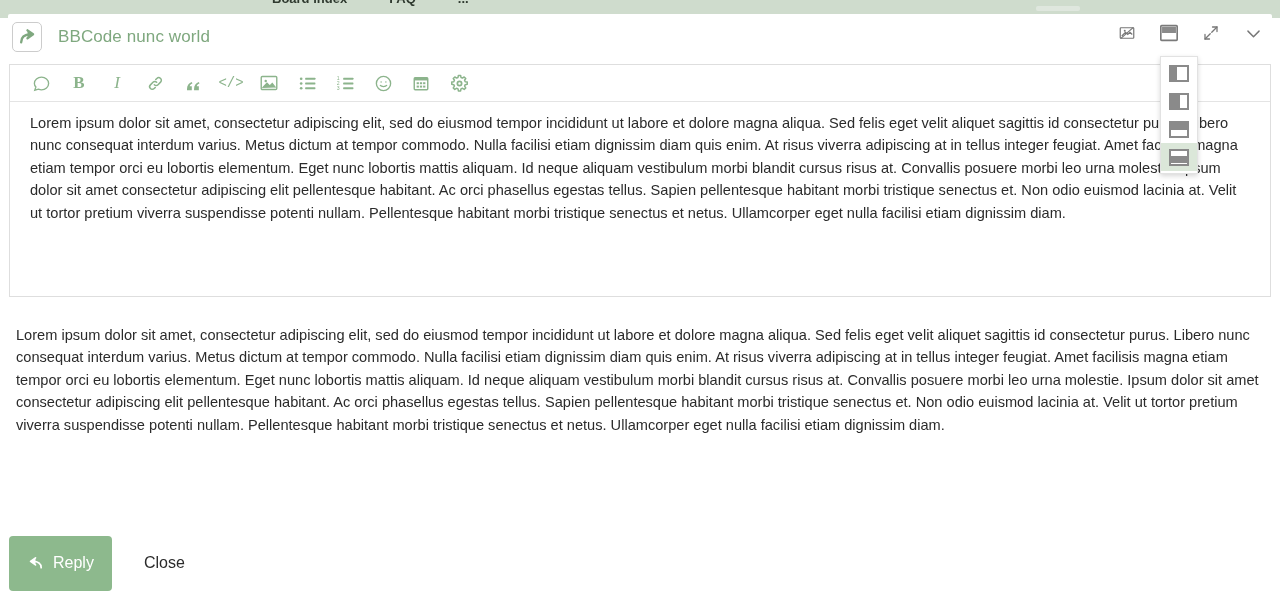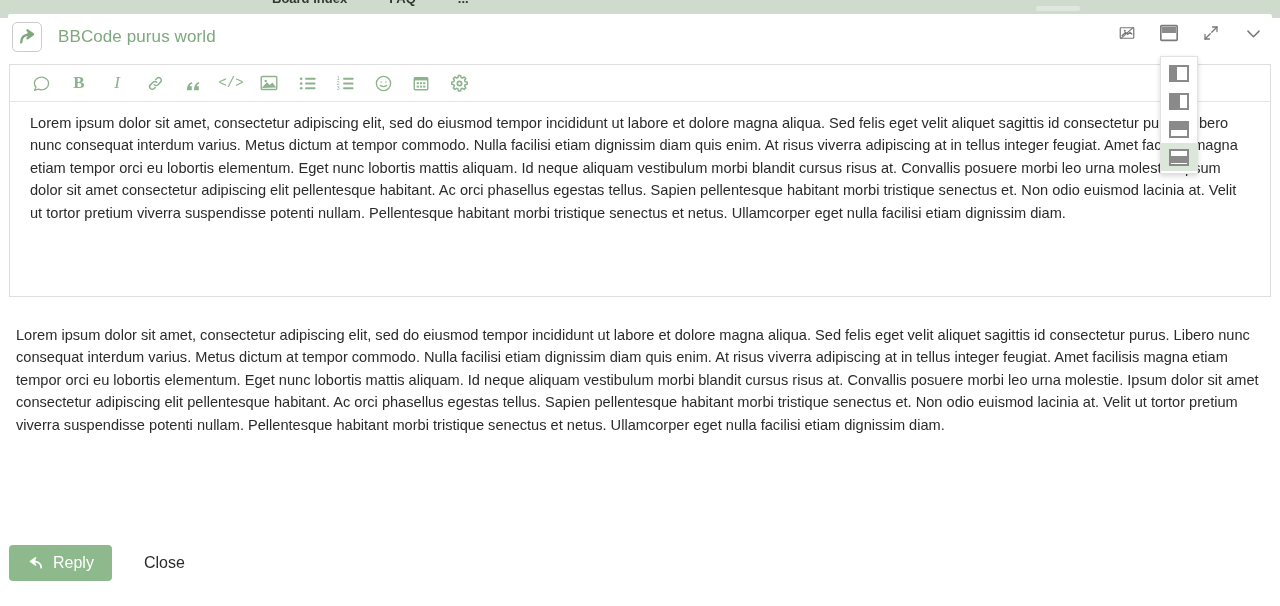--- a/index.html
+++ b/index.html
@@ -109,21 +109,21 @@
   
   #footer {
     position: absolute; left: 0; bottom: 4px;
     width: 1264px; height: 50px;
     display: flex; align-items: center;
     padding-left: 1px;
   }
   #reply-button {
     background: #8db98d; color: #ffffff;
     border: none; border-radius: 4px;
-    height: 36px; padding: 0 18px;
+    height: 55px; padding: 0 18px;
     font-size: 16px;
     display: flex; align-items: center; gap: 9px;
     cursor: pointer;
     font-family: "Liberation Sans", sans-serif;
   }
   #close-button {
     margin-left: 26px;
     font-size: 16px; color: #2b2b2b;
     background: none; border: none; cursor: pointer;
     font-family: Liberation Sans, sans-serif;
@@ -181,21 +181,21 @@
 
   <div id="header">
 
     <div id="reply-icon-box">
       <svg width="19" height="19" viewBox="0 0 24 24" fill="none" stroke="#7fa87f" stroke-width="3" stroke-linecap="round" stroke-linejoin="round">
         <path d="M4 18 C4 11, 9 8, 16 8"></path>
         <path d="M12 3 L19 8 L12 13" fill="#7fa87f" stroke="#7fa87f"></path>
       </svg>
     </div>
 
-    <div id="header-title">BBCode purus world</div>
+    <div id="header-title">BBCode nunc world</div>
 
     <div id="header-actions">
 
       <div class="hdr-btn">
         <svg width="18" height="18" viewBox="0 0 24 24" fill="none" stroke="#777" stroke-width="1.6">
           <rect x="3" y="5" width="18" height="14" rx="1"></rect>
           <path d="M5 16 L10 11 L13 14 L16 11 L19 14"></path>
           <circle cx="9" cy="9" r="1.3" fill="#777" stroke="none"></circle>
           <line x1="3.5" y1="19.5" x2="20.5" y2="4.5" stroke="#777" stroke-width="1.6"></line>
         </svg>

